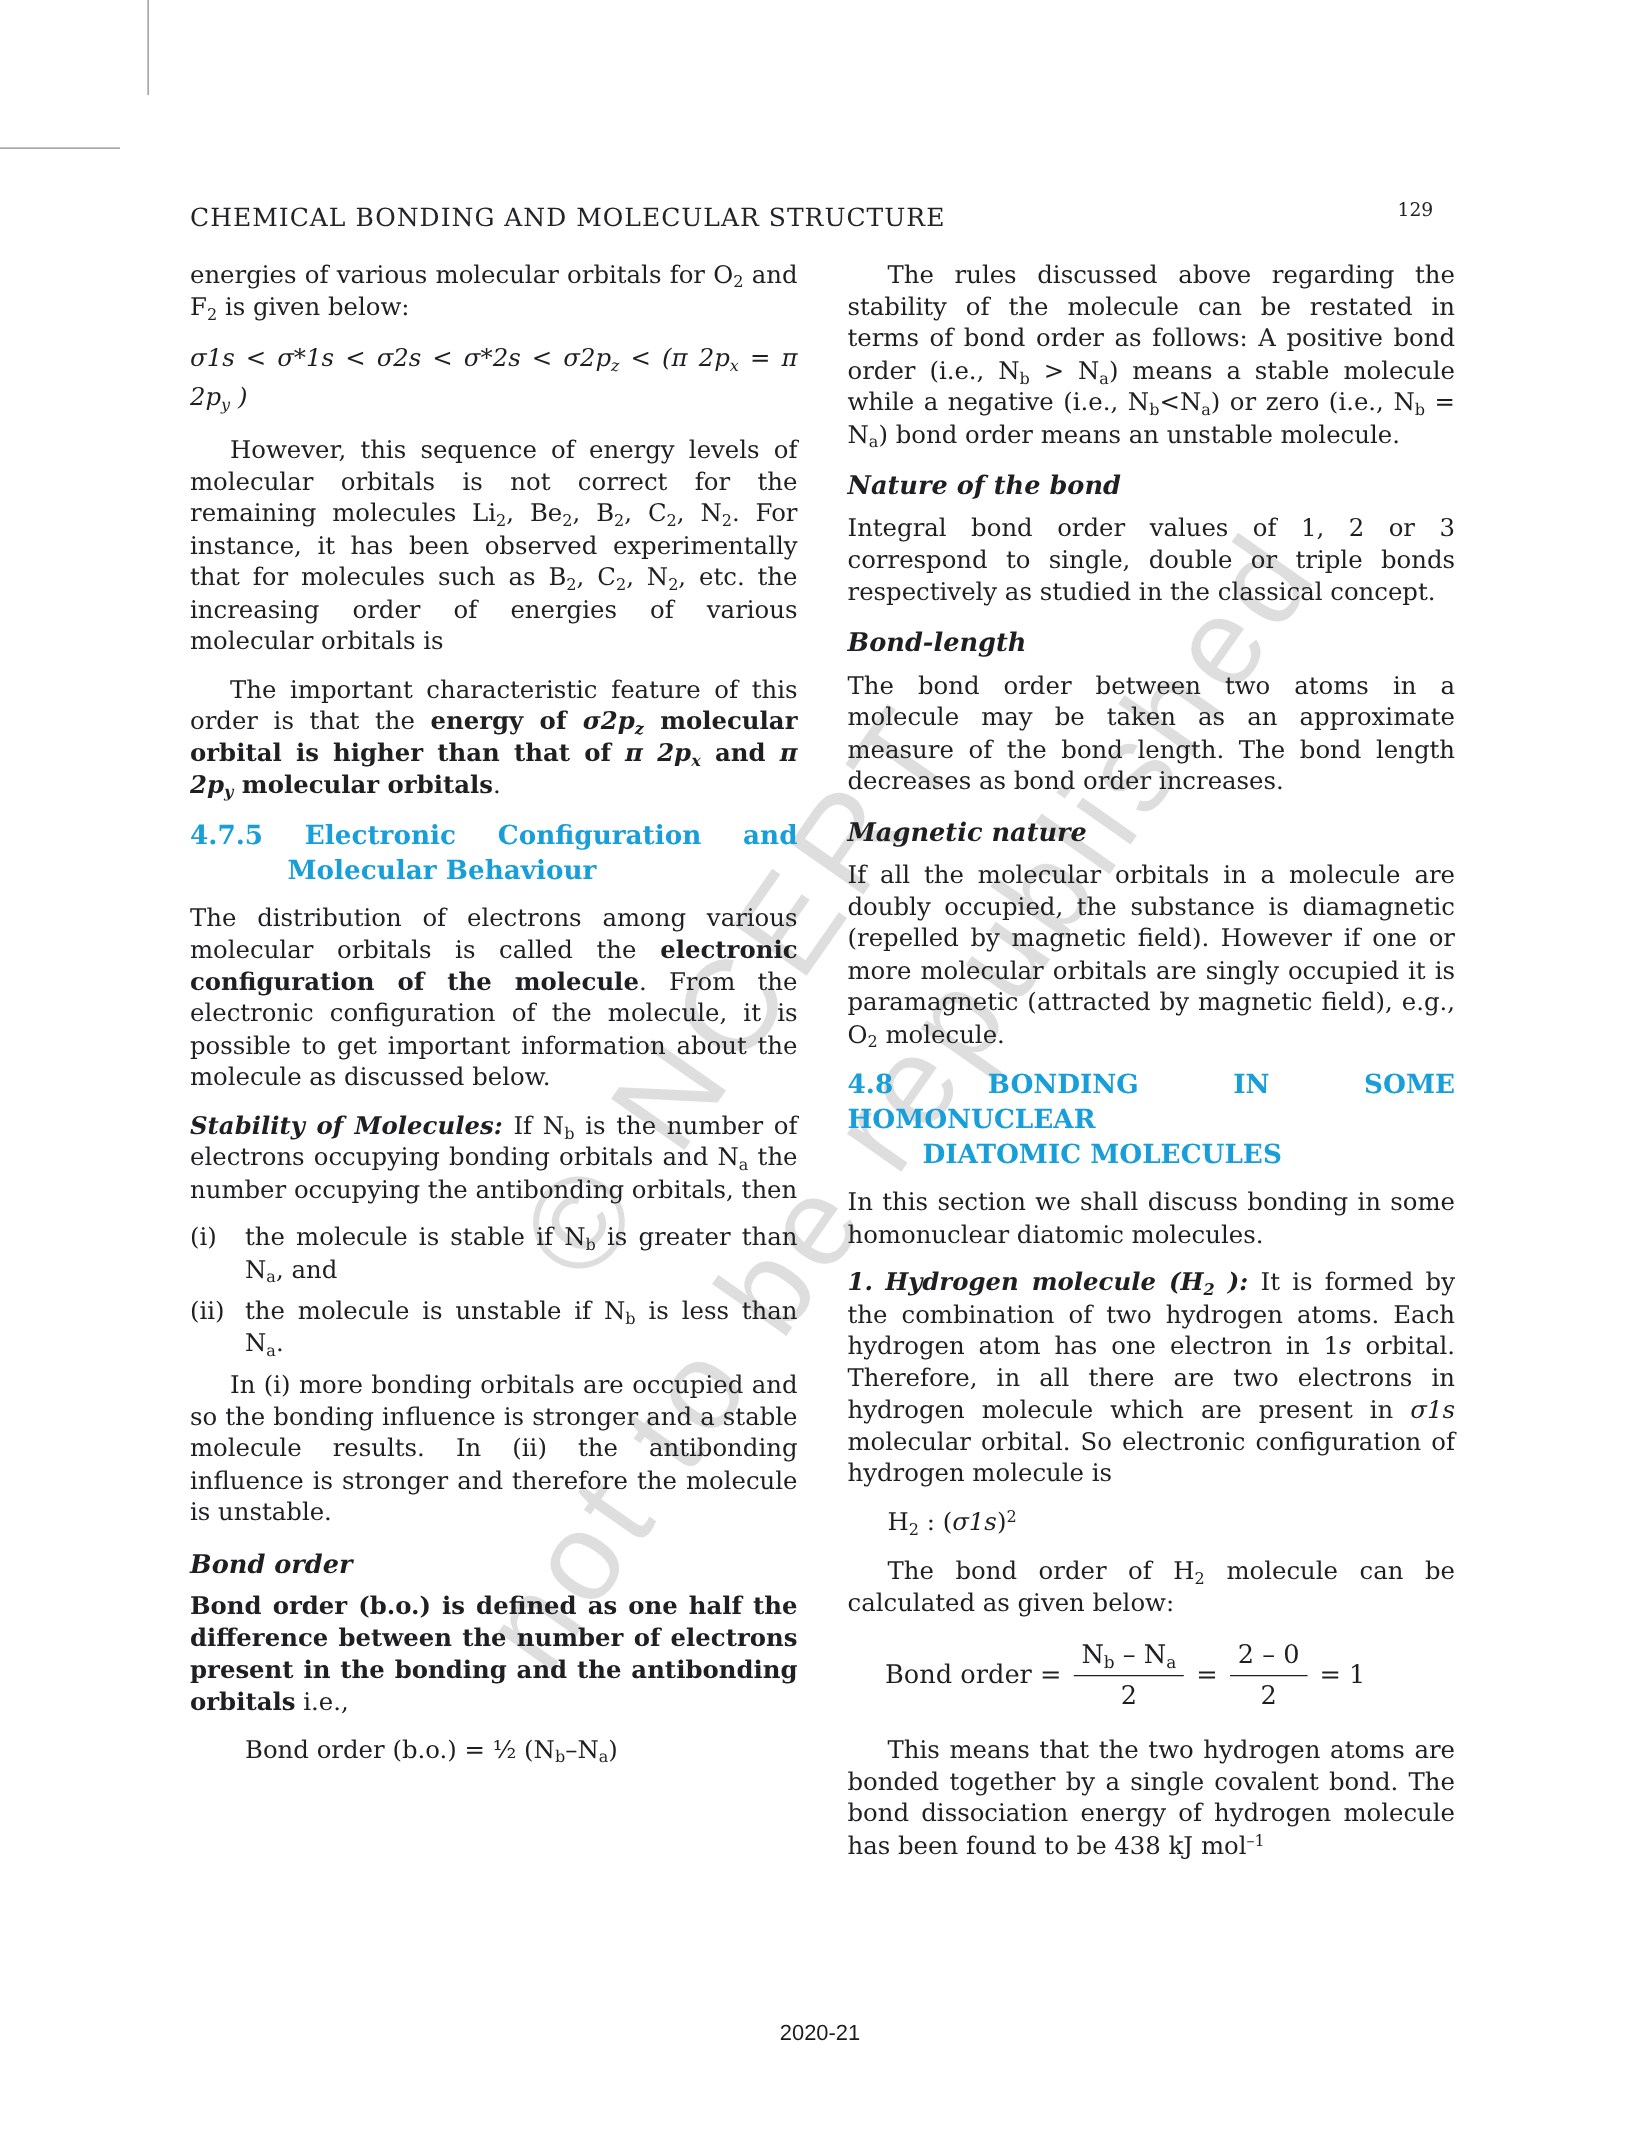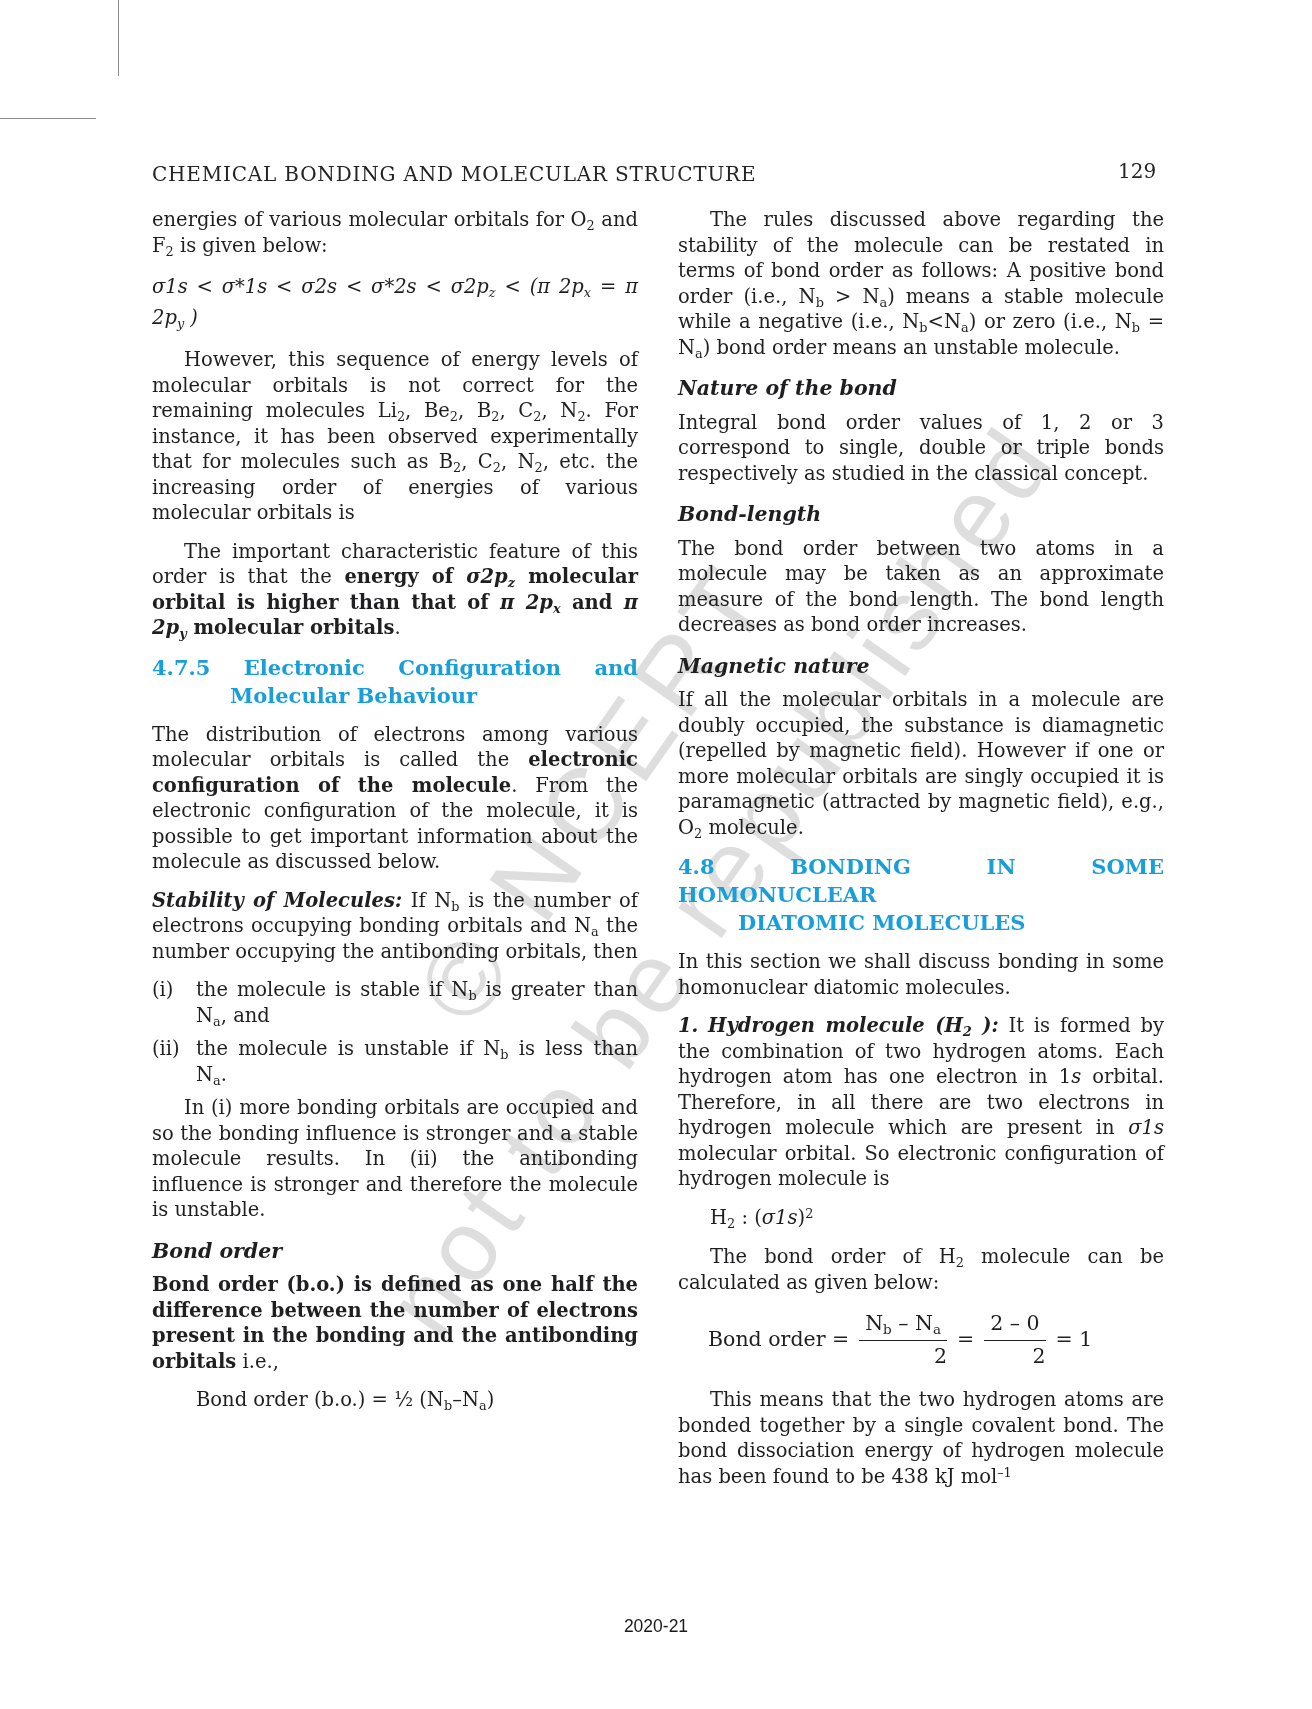--- a/index.html
+++ b/index.html
@@ -10,21 +10,21 @@
 
   .watermark{position:absolute;left:50%;top:835px;width:1420px;
              transform:translate(-50%,-50%) rotate(-55deg);
              font-family:"Liberation Sans",sans-serif;color:#c9c9c9;opacity:.6;
              text-align:center;line-height:1.5;pointer-events:none;z-index:0;}
   .watermark .wl1{font-size:104px;letter-spacing:10px;}
   .watermark .wl2{font-size:100px;letter-spacing:7px;}
 
   .running-title{position:absolute;top:162px;left:152px;font-size:20px;letter-spacing:.8px;
                  color:#242426;z-index:2;}
-  .page-number{position:absolute;top:159px;left:1118px;font-size:20px;color:#242426;z-index:2;}
+  .page-number{position:absolute;top:159px;left:1118px;font-size:15px;color:#242426;z-index:2;}
 
   .col{position:absolute;top:207px;width:486px;font-size:19.5px;line-height:25.5px;
        text-align:justify;z-index:1;}
   .col-left{left:152px;}
   .col-right{left:678px;}
 
   .para{margin:0 0 13px;}
   .indent{text-indent:32px;}
   sub{font-size:66%;vertical-align:-0.3em;line-height:0;}
   sup{font-size:66%;vertical-align:0.5em;line-height:0;}
@@ -40,21 +40,21 @@
 
   .list-item{display:flex;margin:0 0 8px;}
   .list-item .marker{flex:0 0 44px;}
   .list-item .li-body{flex:1;text-align:justify;}
 
   .eq-plain{margin:6px 0 14px;padding-left:44px;}
   .eq-h2{margin:4px 0 14px;padding-left:32px;}
 
   .eq-frac{display:flex;align-items:center;gap:10px;padding-left:30px;margin:16px 0 18px;
            font-size:20.5px;}
-  .frac{display:inline-block;text-align:right;}
+  .frac{display:inline-block;text-align:center;}
   .frac .num{display:block;border-bottom:1.6px solid #1f1f21;padding:0 6px 3px;}
   .frac .den{display:block;padding-top:3px;}
 
   .footer{position:absolute;top:1616px;left:0;width:100%;text-align:center;
           font-family:"Liberation Sans",sans-serif;font-size:17.5px;color:#1a1a1a;z-index:2;}
 </style>
 </head>
 <body>
 
 <div class="page">

